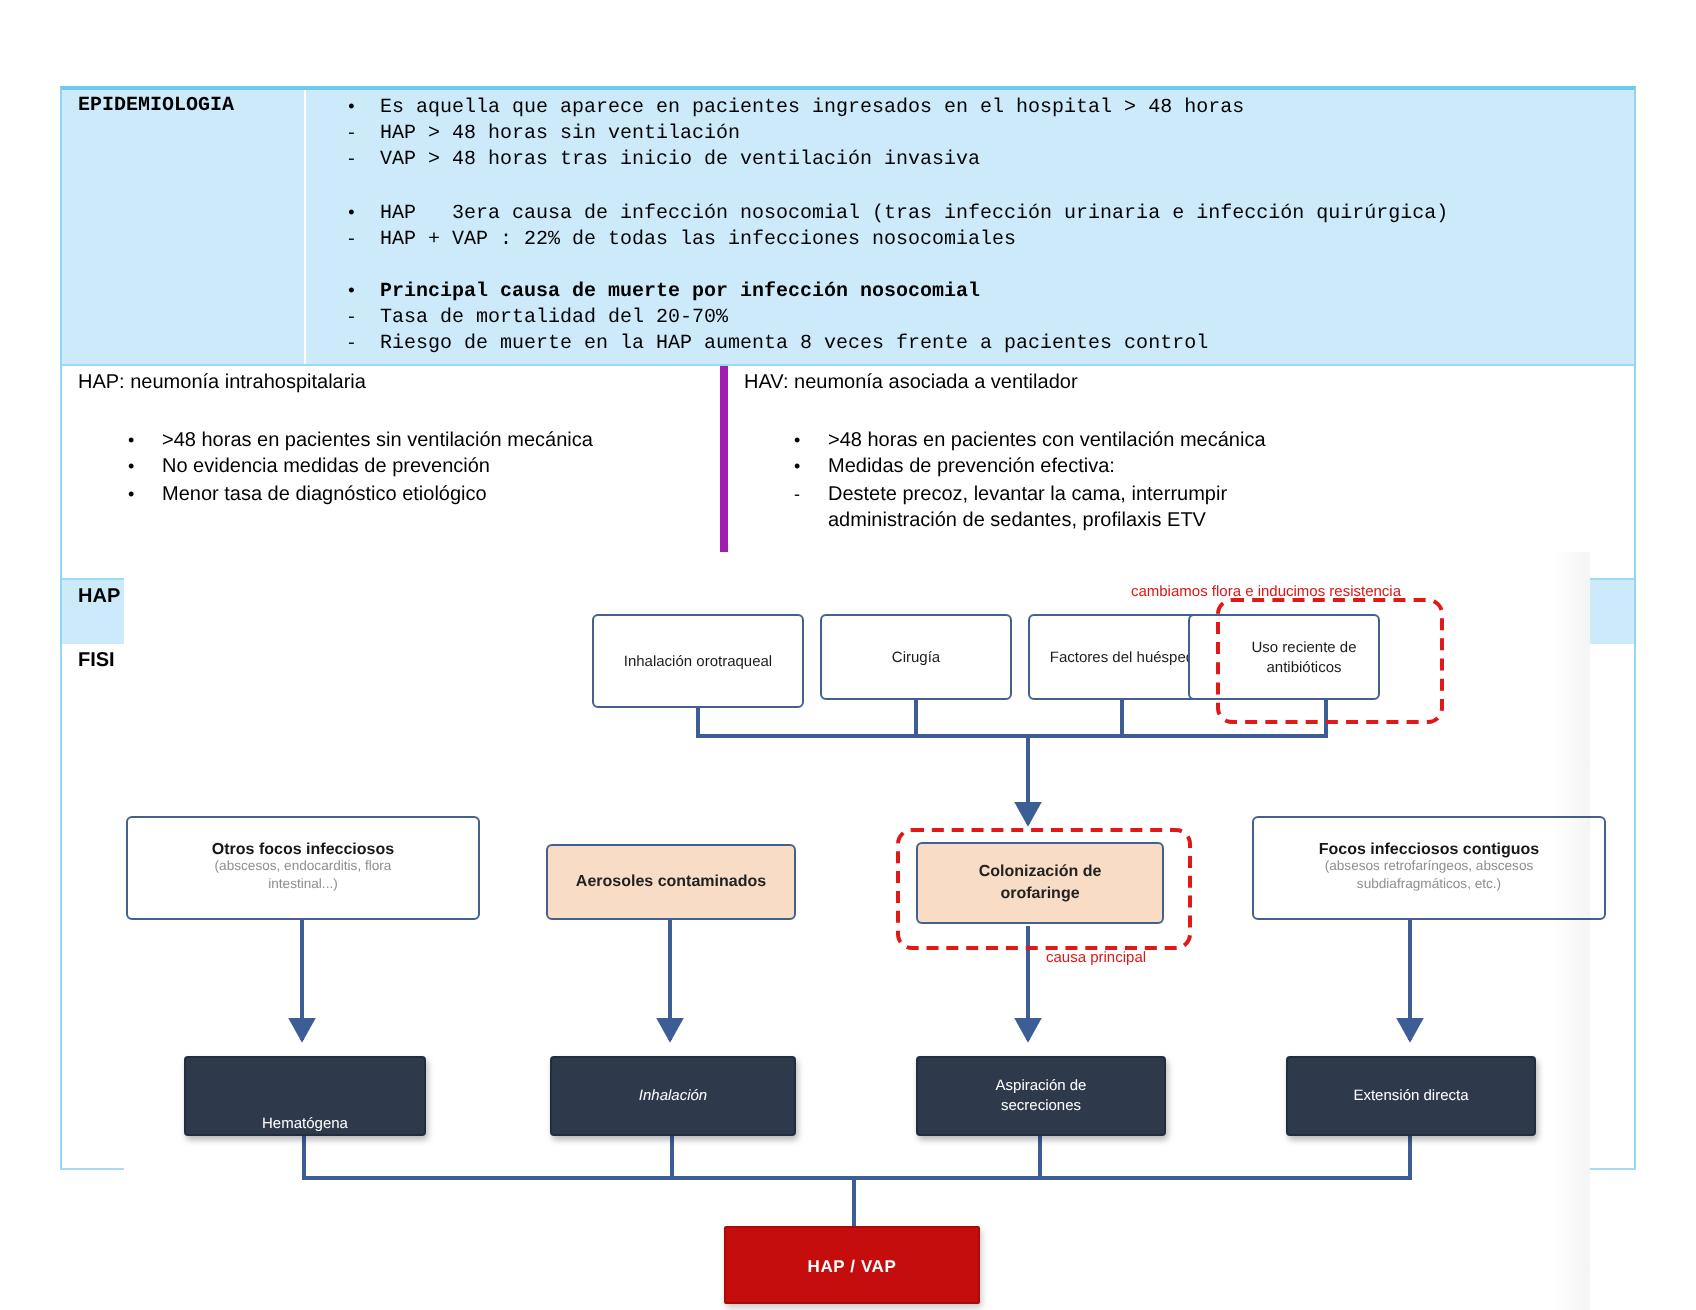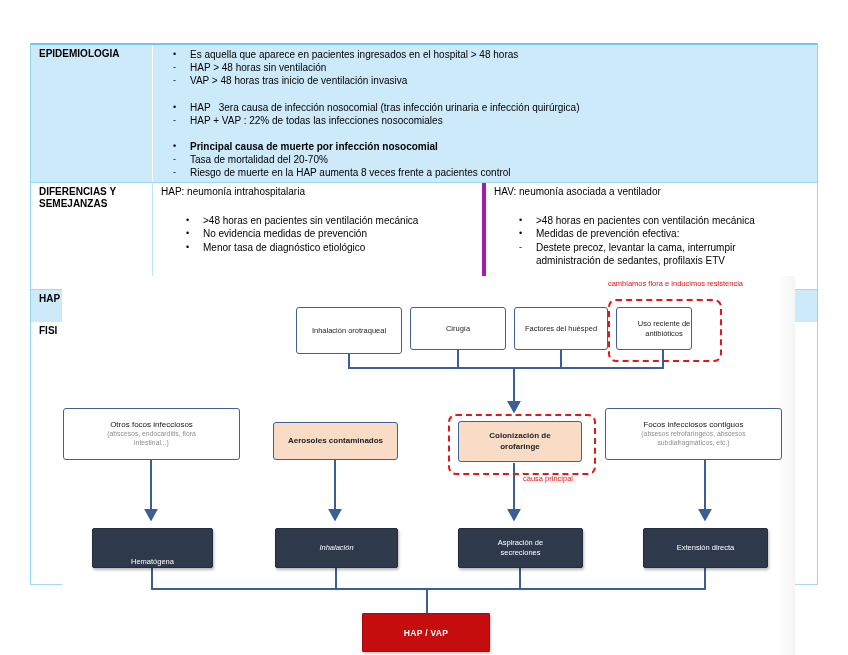--- a/index.html
+++ b/index.html
@@ -10,21 +10,21 @@
   .doc-title{position:absolute;top:44px;left:0;width:100%;text-align:center;
              font-size:11.5px;font-weight:bold;letter-spacing:.2px;}
 
   
   .doc-table{position:absolute;left:30px;top:43px;width:788px;box-sizing:border-box;
              border:1px solid #93d6f3;border-top:2px solid #6ec8ee;border-bottom:1px solid #a5dcf4;}
   .tr{display:flex;box-sizing:border-box;}
   .td-label{flex:none;width:122px;box-sizing:border-box;padding:3px 4px 0 8px;
             font-size:10px;font-weight:bold;line-height:12px;}
   .td-content{flex:1;box-sizing:border-box;min-width:0;}
-  .tr-epi{height:138px;background:#cdeafa;border-bottom:1px solid #9bd9f4;}
+  .tr-epi{height:138px;background:#cdeafa;border-bottom:1px solid #9bd9f4;font-family:Liberation Mono, monospace;}
   .tr-epi .td-label{border-right:1.5px solid #ffffff;}
   .tr-dif{height:106px;background:#ffffff;}
   .tr-dif .td-label{border-right:1px solid #bfe4f7;}
   .tr-hap{height:33px;background:#cdeafa;border-top:1px solid #9bd9f4;}
   .tr-fis{height:262px;background:#ffffff;}
 
   ul.items{list-style:none;margin:3px 0 0;padding:0 4px 0 20px;font-size:10px;line-height:13.2px;}
   ul.items li{display:flex;}
   ul.items li .m{flex:none;width:17px;font-size:9px;}
   ul.items li .t{flex:1;white-space:pre-wrap;}
@@ -43,50 +43,50 @@
   .diagram{position:absolute;left:62px;top:276px;width:733px;height:379px;background:#fff;z-index:5;}
   .diagram::after{content:"";position:absolute;top:0;right:0;width:18px;height:100%;
                   background:linear-gradient(to right,rgba(0,0,0,0),rgba(0,0,0,.045));pointer-events:none;}
   .connectors{position:absolute;left:0;top:0;}
 
   .box{position:absolute;box-sizing:border-box;border:1.5px solid #42618e;background:#fff;
        border-radius:3px;display:flex;flex-direction:column;align-items:center;justify-content:center;
        text-align:center;color:#1c1c1c;}
   .top-box{font-size:7.5px;line-height:1.25;}
   .top-box .bl{display:block;max-width:78px;margin:0 auto;}
-  .mid-white .bt{font-weight:normal;font-size:8px;line-height:1.2;color:#161616;}
+  .mid-white .bt{font-weight:bold;font-size:8px;line-height:1.2;color:#161616;}
   .mid-white .bs{font-size:6.8px;line-height:1.3;color:#8f8f8f;margin-top:1px;}
   .bs-narrow{max-width:122px;} .bs-wide{max-width:160px;}
   .peach{background:#f9dcc5;font-weight:bold;font-size:8px;line-height:1.3;color:#222;}
   .peach .bl{max-width:100px;}
   .dark-box{background:#2e3a4c;border:1px solid #232e3d;color:#fff;font-size:7.5px;line-height:1.3;
             border-radius:2px;box-shadow:1px 2px 3px rgba(0,0,0,.28);}
   .dark-box .bl{max-width:84px;}
   .result-box{background:#c60d0e;border:1px solid #a80b0b;color:#fff;font-weight:bold;font-size:8.5px;
               letter-spacing:.3px;border-radius:1px;box-shadow:1px 2px 3px rgba(0,0,0,.2);}
   .red-dash{position:absolute;border:2px dashed #e11818;border-radius:8px;background:transparent;}
   .red-note{position:absolute;color:#e01414;font-size:7.5px;line-height:1.1;}
 
   
   #tb1{left:234px;top:31px;width:106px;height:47px;}
   #tb2{left:348px;top:31px;width:96px;height:43px;}
   #tb3{left:452px;top:31px;width:94px;height:43px;}
-  #tb4{left:554px;top:31px;width:76px;height:43px;padding-left:20px;}
+  #tb4{left:532px;top:31px;width:96px;height:43px;padding-left:20px;}
   #rd-top{left:546px;top:23px;width:110px;height:59px;}
   #mb1{left:1px;top:132px;width:177px;height:52px;padding:2px;}
   #mb2{left:211px;top:146px;width:125px;height:38px;}
   #mb3{left:396px;top:145px;width:124px;height:41px;}
   #rd-mid{left:386px;top:138px;width:144px;height:57px;}
-  #mb4{left:543px;top:132px;width:177px;height:52px;padding:2px;}
+  #mb4{left:564px;top:132px;width:177px;height:52px;padding:2px;}
   #db1{left:30px;top:252px;width:121px;height:40px;justify-content:flex-end;}
   #db2{left:213px;top:252px;width:123px;height:40px;font-style:italic;}
   #db3{left:396px;top:252px;width:125px;height:40px;}
   #db4{left:581px;top:252px;width:125px;height:40px;}
   #rb {left:300px;top:337px;width:128px;height:39px;}
-  #note-top{right:52px;top:4px;width:220px;text-align:right;}
+  #note-top{right:52px;top:16px;width:220px;text-align:center;}
   #note-causa{left:461px;top:199px;}
 </style>
 </head>
 <body>
 
 <div id="page">
 
   <div class="doc-title">NEUMONIA HOSPITALARIA HAP</div>
 
   <div class="doc-table">
@@ -125,21 +125,20 @@
             </li>
           <li>
               <span class="m">-</span>
               <span class="t">Riesgo de muerte en la HAP aumenta 8 veces frente a pacientes control</span>
             </li>
         </ul>
       </div>
     </div>
 
     <div class="tr tr-dif">
-      <div class="td-label">DIFERENCIAS Y SEMEJANZAS</div>
       <div class="td-content">
         <div class="dif-cols">
           <div class="dif-col dif-col-hap">
             <p class="dif-header">HAP: neumonía intrahospitalaria</p>
             <ul class="items">
               <li>
                   <span class="m">•</span>
                   <span class="t">&gt;48 horas en pacientes sin ventilación mecánica</span>
                 </li>
               <li>

